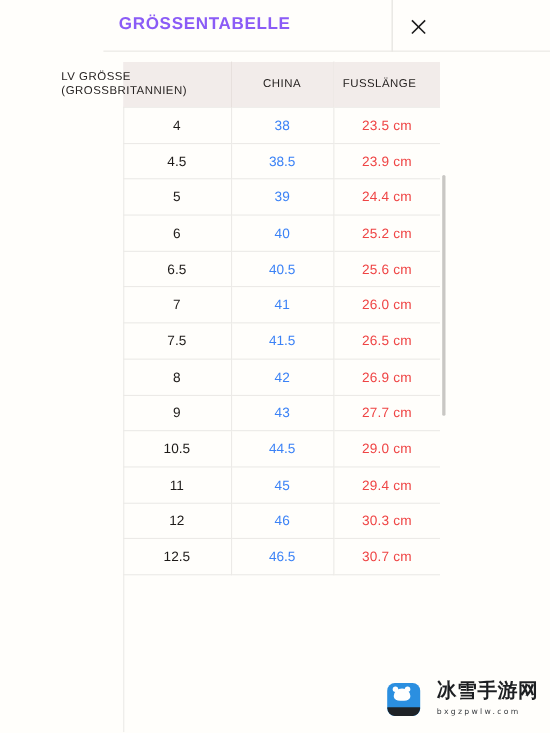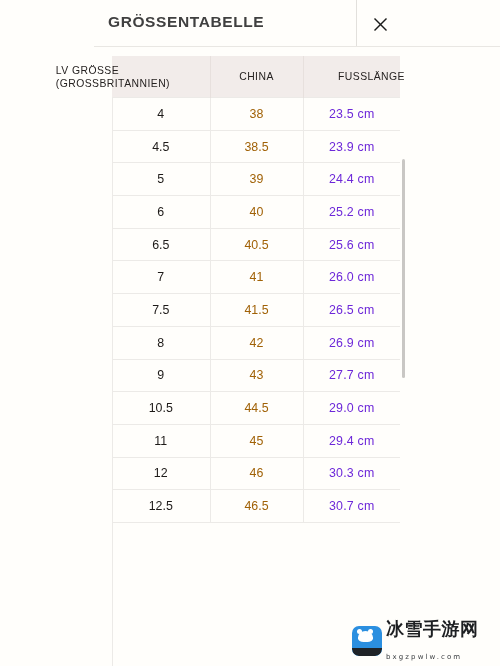--- a/index.html
+++ b/index.html
@@ -31,21 +31,21 @@
     height: 47px;
     background: #fffefb;
   }
   .modal-title {
     position: absolute;
     left: 108px;
     top: 13px;
     font-size: 15.5px;
     font-weight: 700;
     letter-spacing: 0.6px;
-    color: #404040;
+    color: #8b5cf6;
     white-space: nowrap;
   }
   .header-divider-v {
     position: absolute;
     left: 356px;
     top: 0;
     width: 1px;
     height: 47px;
     background: #e2e0dc;
   }
@@ -124,42 +124,42 @@
   table.size-table thead th.col-china,
   table.size-table thead th.col-foot {
     border-left: 1px solid #e7e0dd;
   }
   table.size-table thead th.col-foot .th-inner {
     position: absolute;
     left: 8px;
     top: 50%;
     transform: translateY(-50%);
     width: 120px;
-    text-align: center;
+    text-align: left;
   }
 
   table.size-table tbody td {
     height: 31.7px;
     text-align: center;
     vertical-align: middle;
     font-size: 12.4px;
     padding: 0;
     border-bottom: 1px solid #eceae7;
     white-space: nowrap;
   }
   table.size-table tbody td.cell-lv {
     color: #1d1a18;
     border-right: 1px solid #eceae7;
   }
   table.size-table tbody td.cell-china {
-    color: #a16207;
+    color: #3b82f6;
     border-right: 1px solid #eceae7;
   }
   table.size-table tbody td.cell-foot {
-    color: #6d28d9;
+    color: #ef4444;
     letter-spacing: 0.2px;
   }
   table.size-table tbody tr:first-child td {
     border-top: 1px solid #eceae7;
   }
 
   
   .table-left-rule {
     position: absolute;
     left: 112px;
@@ -190,21 +190,21 @@
     cursor: pointer;
   }
 
   
   .watermark {
     position: absolute;
     left: 352px;
     top: 620px;
     display: flex;
     align-items: center;
-    gap: 4px;
+    gap: 15px;
     pointer-events: none;
   }
   .wm-logo {
     width: 30px;
     height: 30px;
     border-radius: 7px;
     background: #2b8fe0;
     position: relative;
     overflow: hidden;
     flex: 0 0 auto;
@@ -247,21 +247,21 @@
     font-size: 18px;
     font-weight: 700;
     color: #1d1f22;
     letter-spacing: 0.5px;
   }
   .wm-url {
     font-family: "DejaVu Sans", sans-serif;
     font-size: 7px;
     color: #3a3d41;
     letter-spacing: 2.1px;
-    margin-top: 16px;
+    margin-top: 6px;
   }
 </style>
 </head>
 <body>
 
 <div class="modal">
 
   <div class="modal-header">
     <div class="modal-title">GRÖSSENTABELLE</div>
     <div class="header-divider-v"></div>

